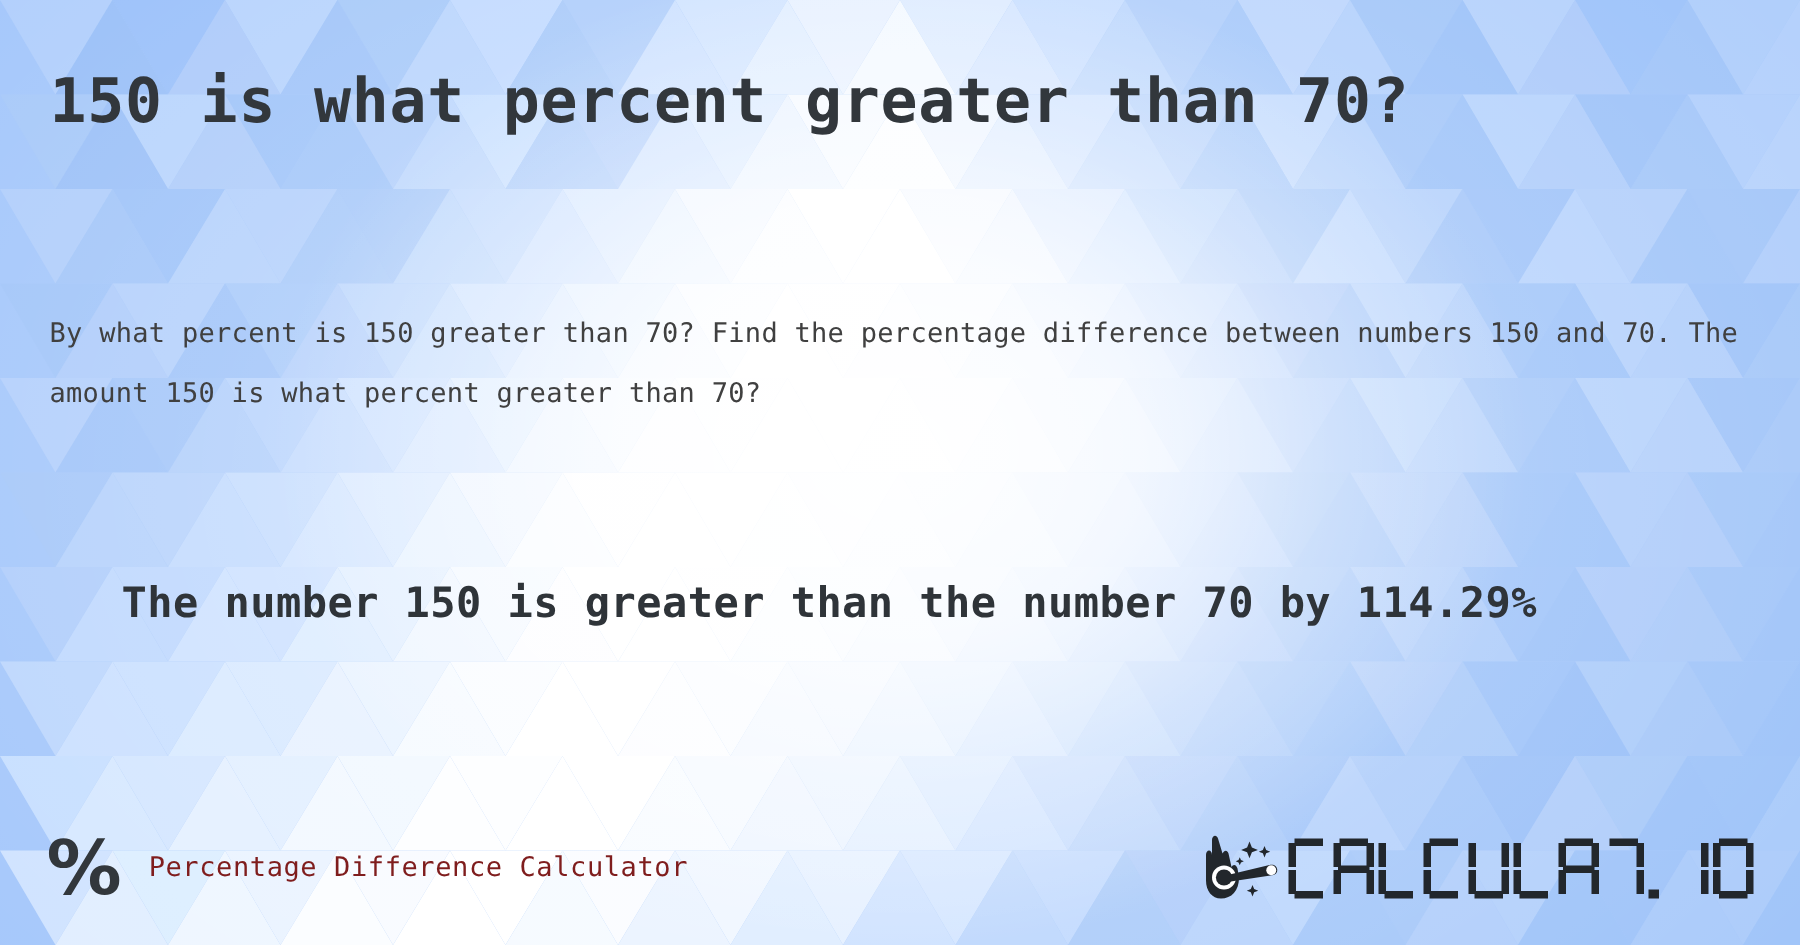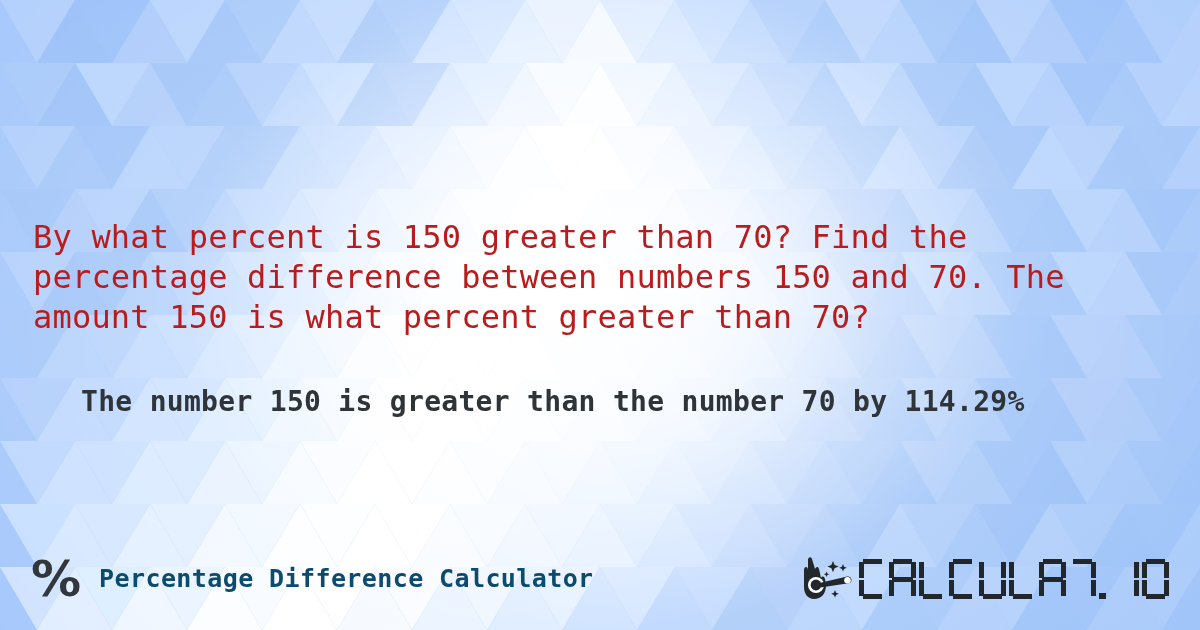--- a/index.html
+++ b/index.html
@@ -51,25 +51,25 @@
     font-weight: bold;
     letter-spacing: 0.5px;
     color: #32373c;
   }
 
   .description {
     position: absolute;
     left: 33px;
     top: 185px;
     width: 1135px;
-    font-size: 32px;
+    font-size: 18px;
     line-height: 40px;
     font-weight: normal;
     letter-spacing: 0.2px;
-    color: #b91c1c;
+    color: #404040;
   }
 
   .answer {
     position: absolute;
     left: 33px;
     top: 352px;
     width: 1140px;
     font-size: 28px;
     line-height: 44px;
     font-weight: bold;
@@ -96,25 +96,25 @@
   .pct-icon {
     display: block;
     font-size: 50px;
     line-height: 50px;
     font-weight: bold;
     color: #32373c;
     margin-right: 18px;
     font-family: "DejaVu Sans", "Liberation Sans", sans-serif;
   }
   .footer-label {
-    font-size: 25px;
+    font-size: 18px;
     line-height: 30px;
-    font-weight: bold;
+    font-weight: normal;
     letter-spacing: 0.4px;
-    color: #0c4a6e;
+    color: #7f1d1d;
   }
 
   .brand {
     position: absolute;
     right: 28px;
     top: 2px;
     display: flex;
     align-items: center;
     height: 58px;
   }
@@ -499,20 +499,21 @@
       <polygon points="1012,630 1087,630 1050,567" fill="#9fc4f9"></polygon>
       <polygon points="1087,630 1162,630 1125,567" fill="#abcbfa"></polygon>
       <polygon points="1162,630 1200,630 1200,567" fill="#a1c5f9"></polygon>
     </g>
   </svg>
 
   <div id="bg-glow"></div>
 
   <div id="content">
 
+    <h1 class="title">150 is what percent greater than 70?</h1>
 
     <p class="description">By what percent is 150 greater than 70? Find the percentage difference between numbers 150 and 70. The amount 150 is what percent greater than 70?</p>
 
     <p class="answer">The number 150 is greater than the number 70 by 114.29%</p>
 
     <div class="footer">
 
       <div class="footer-left">
         <span class="pct-icon">%</span>
         <span class="footer-label">Percentage Difference Calculator</span>

